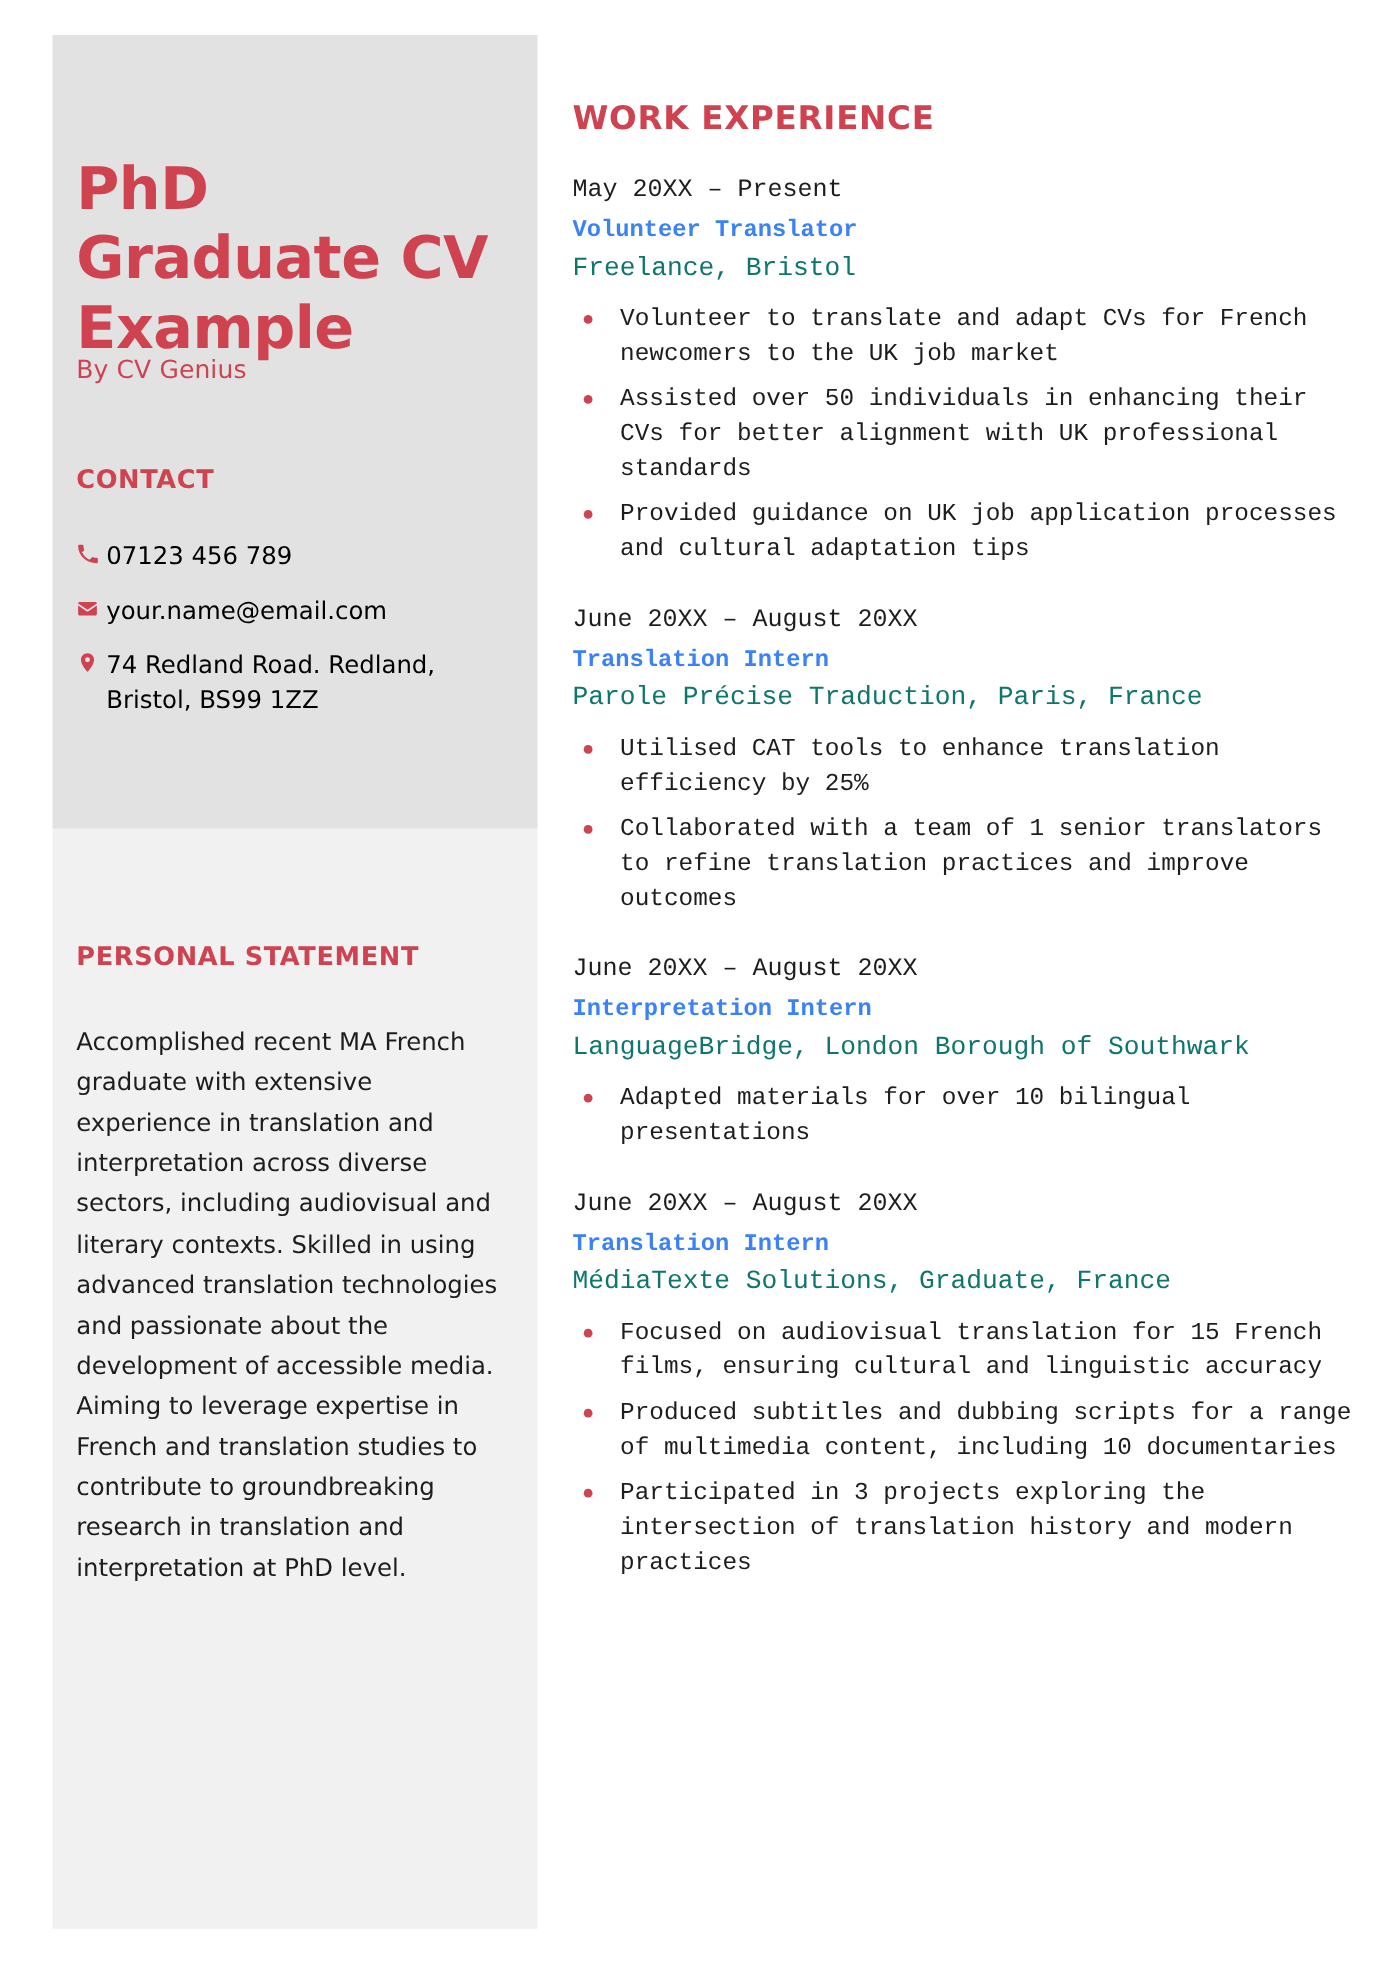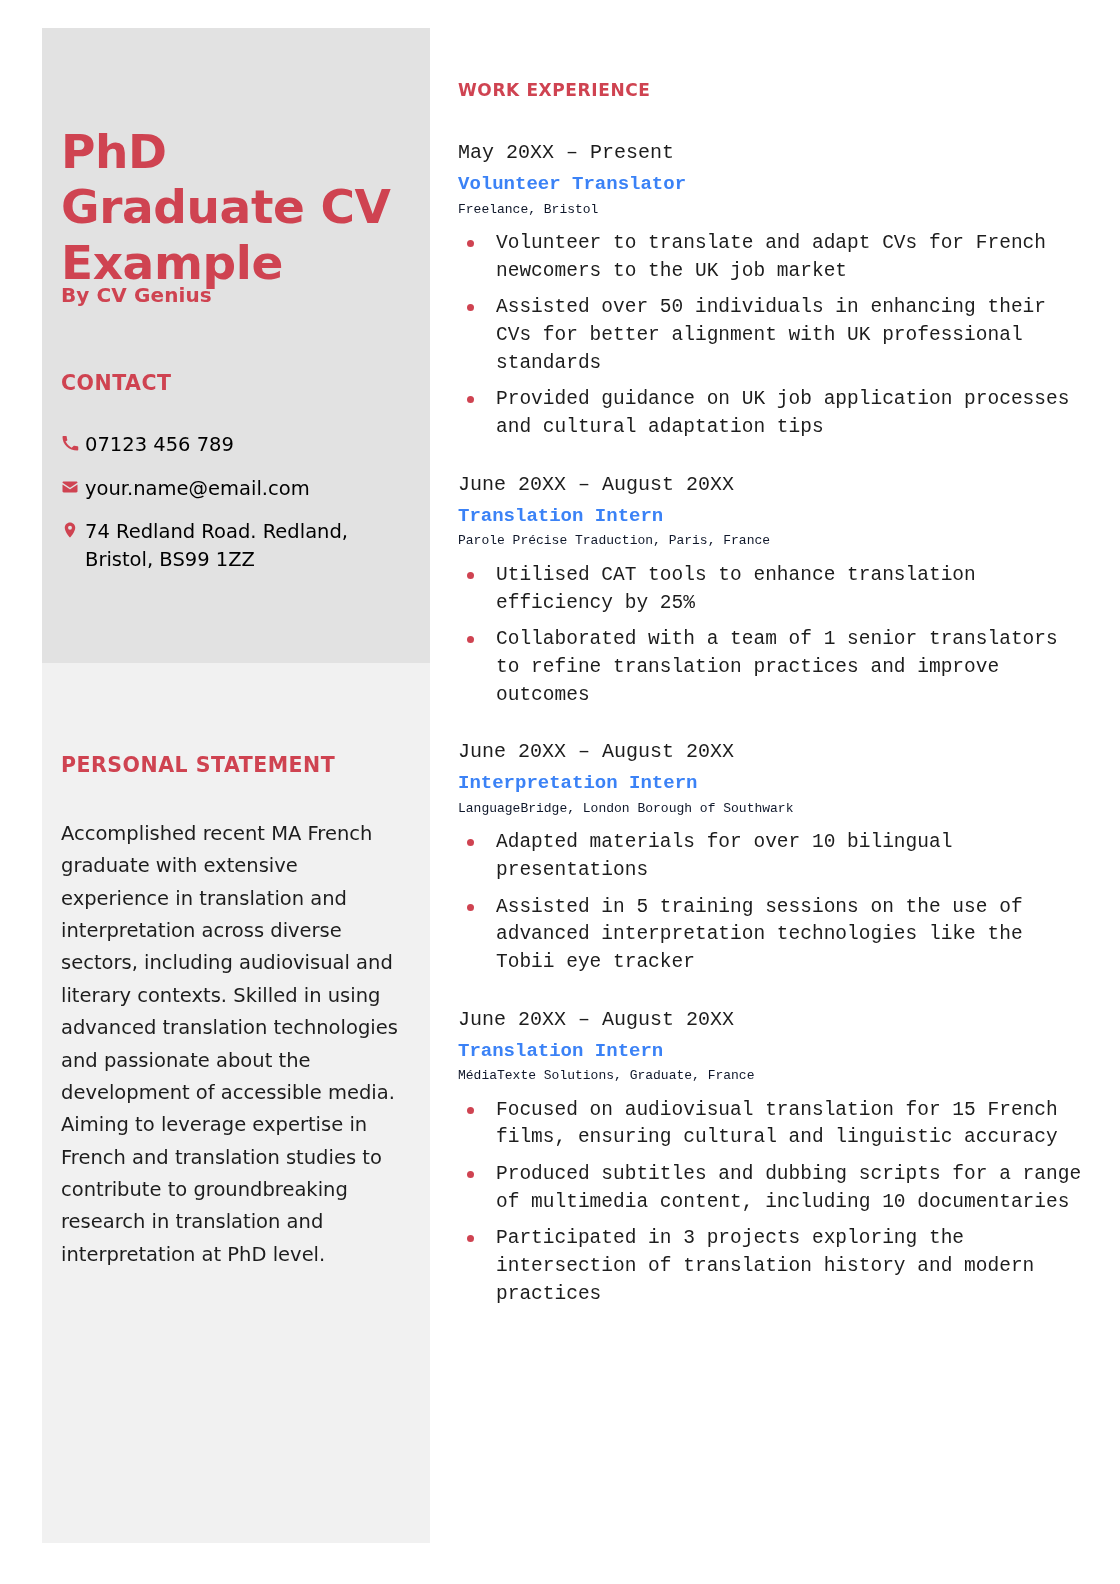--- a/index.html
+++ b/index.html
@@ -59,21 +59,21 @@
     font-weight: bold;
     font-size: 47px;
     line-height: 1.18;
     letter-spacing: -0.4px;
   }
   .byline {
     position: absolute;
     left: 19px;
     top: 255px;
     color: #cf4351;
-    font-weight: bold;
+    font-weight: normal;
     font-size: 20px;
     letter-spacing: 0.1px;
   }
   .side-heading {
     color: #cf4351;
     font-weight: bold;
     font-size: 20.5px;
     letter-spacing: 0.5px;
   }
   .contact-heading {
@@ -125,21 +125,21 @@
     left: 458px;
     top: 0;
     width: 625px;
   }
   .main-heading {
     position: absolute;
     left: 0;
     top: 80px;
     color: #cf4351;
     font-weight: bold;
-    font-size: 17px;
+    font-size: 26px;
     letter-spacing: 0.6px;
   }
   .jobs {
     position: absolute;
     left: 0;
     top: 138px;
     width: 625px;
   }
   .job { margin-bottom: 28px; font-family: Liberation Mono, monospace; }
   .job-dates {
@@ -148,22 +148,22 @@
     line-height: 1.5;
   }
   .job-title {
     font-size: 19px;
     font-weight: bold;
     color: #3b82f6;
     line-height: 1.5;
     margin-top: 2px;
   }
   .job-org {
-    font-size: 13px;
-    color: #0f172a;
+    font-size: 21px;
+    color: #0f766e;
     line-height: 1.5;
     margin-top: 1px;
   }
   .bullets {
     list-style: none;
     margin: 11px 0 0 0;
     padding: 0;
   }
   .bullets li {
     position: relative;
@@ -257,21 +257,20 @@
             <li>Utilised CAT tools to enhance translation efficiency by 25%</li>
             <li>Collaborated with a team of 1 senior translators to refine translation practices and improve outcomes</li>
           </ul>
         </div>
         <div class="job">
           <div class="job-dates">June 20XX – August 20XX</div>
           <div class="job-title">Interpretation Intern</div>
           <div class="job-org">LanguageBridge, London Borough of Southwark</div>
           <ul class="bullets">
             <li>Adapted materials for over 10 bilingual presentations</li>
-            <li>Assisted in 5 training sessions on the use of advanced interpretation technologies like the Tobii eye tracker</li>
           </ul>
         </div>
         <div class="job">
           <div class="job-dates">June 20XX – August 20XX</div>
           <div class="job-title">Translation Intern</div>
           <div class="job-org">MédiaTexte Solutions, Graduate, France</div>
           <ul class="bullets">
             <li>Focused on audiovisual translation for 15 French films, ensuring cultural and linguistic accuracy</li>
             <li>Produced subtitles and dubbing scripts for a range of multimedia content, including 10 documentaries</li>
             <li>Participated in 3 projects exploring the intersection of translation history and modern practices</li>

